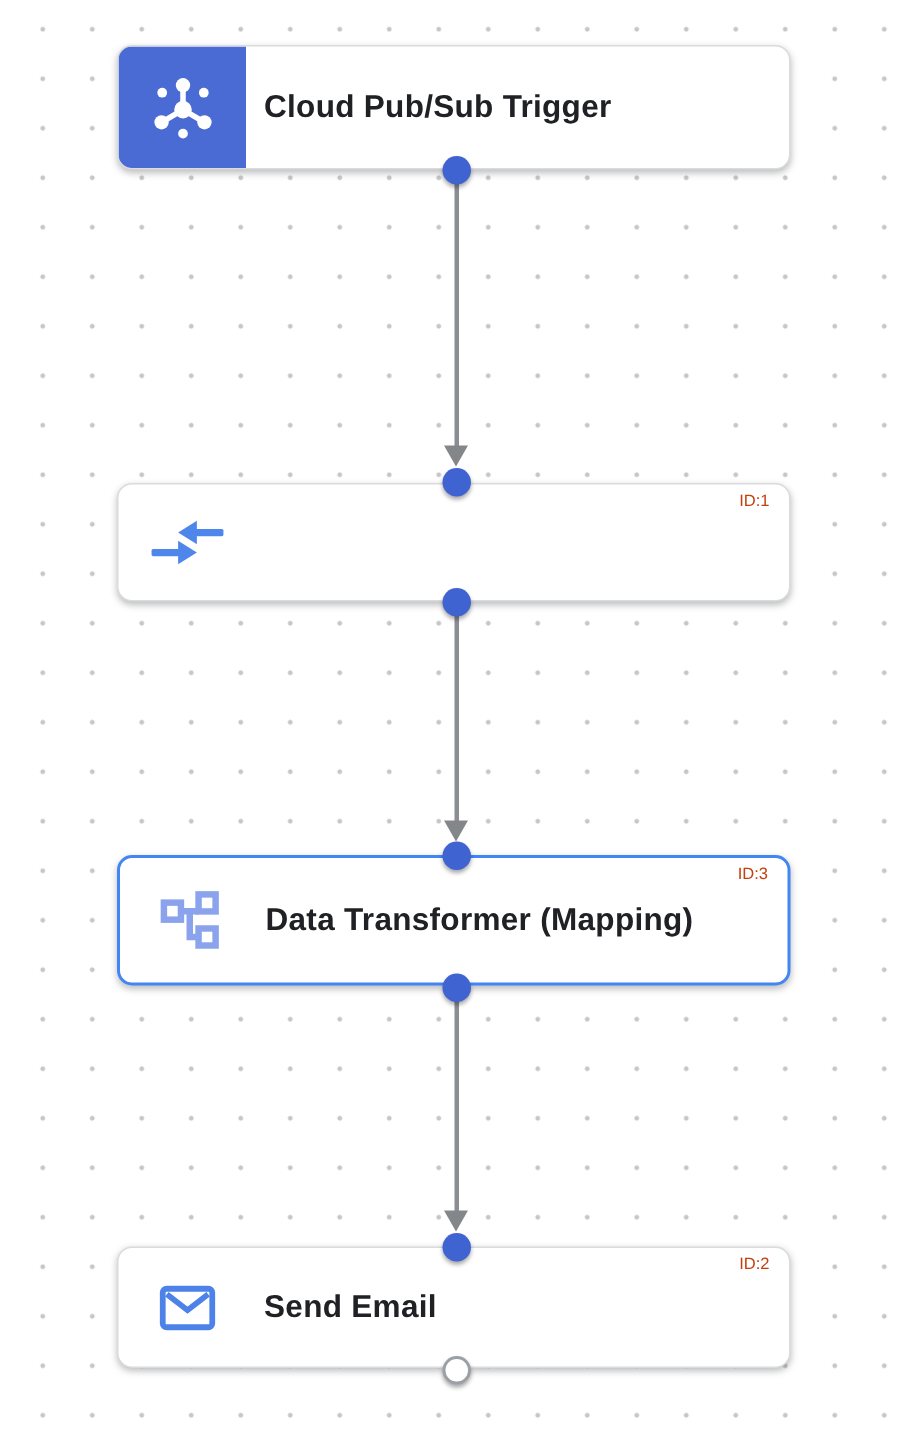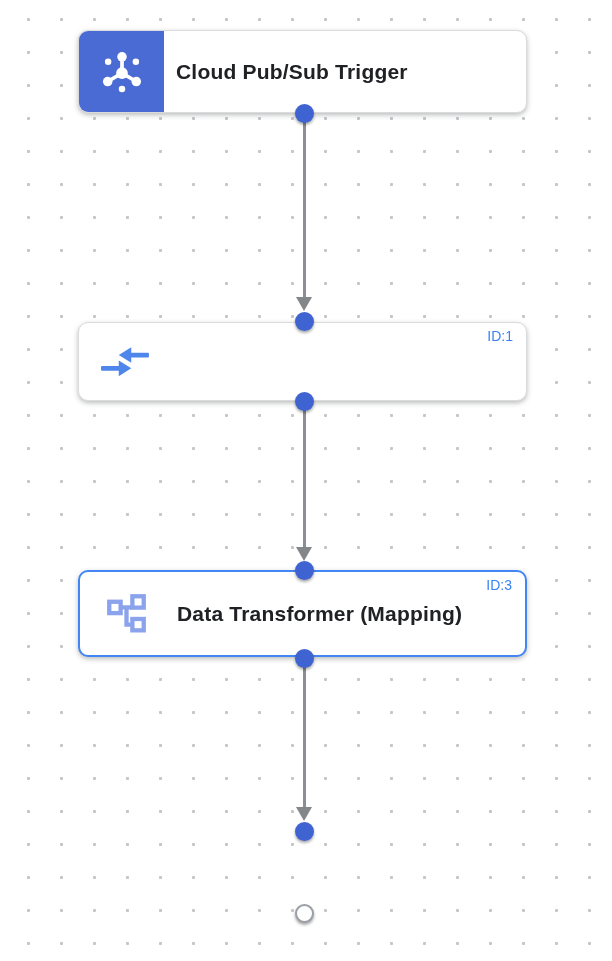--- a/index.html
+++ b/index.html
@@ -41,21 +41,21 @@
     border:2px solid #4285f4;
     overflow:hidden;
   }
   .node-title {
     position:absolute; left:97px; top:50%; transform:translateY(-50%);
     font-size:21px; font-weight:700; color:#202124; letter-spacing:0.2px;
     white-space:nowrap;
   }
   .node-id {
     position:absolute; top:5px; right:13px;
-    font-size:14px; font-weight:400; color:#3b82f6;
+    font-size:11px; font-weight:400; color:#c2410c;
   }
   .trigger-tile {
     position:absolute; left:0; top:0; bottom:0; width:85px;
     background:#4a6bd3;
     display:flex; align-items:center; justify-content:center;
   }
   .icon-box {
     position:absolute; left:21px; top:50%; transform:translateY(-50%);
     width:50px; height:50px;
     display:flex; align-items:center; justify-content:center;
@@ -138,20 +138,32 @@
           <rect x="15" y="3.2" width="5.8" height="5.8"></rect>
           <rect x="15" y="14.8" width="5.8" height="5.8"></rect>
           <path d="M9 8.9 H15"></path>
           <path d="M12 8.9 V17.7 H15"></path>
         </g>
       </svg>
     </div>
     <div class="node-title">Data Transformer (Mapping)</div>
   </div>
 
+  <div class="node" style="top:831px; height:81px;">
+    <span class="node-id">ID:2</span>
+    <div class="icon-box">
+      <svg width="44" height="44" viewBox="0 0 24 24">
+        <g fill="none" stroke="#4d82e8" stroke-width="2.1">
+          <rect x="3" y="5" width="18" height="14" rx="1.4"></rect>
+          <path d="M4.5 7 L12 12.8 L19.5 7"></path>
+        </g>
+      </svg>
+    </div>
+    <div class="node-title">Send Email</div>
+  </div>
 
   <div class="port" style="top:103.5px;"></div>
   <div class="port" style="top:311.5px;"></div>
   <div class="port" style="top:391.5px;"></div>
   <div class="port" style="top:560.5px;"></div>
   <div class="port" style="top:648.5px;"></div>
   <div class="port" style="top:821.5px;"></div>
   <div class="port open" style="top:903.5px;"></div>
 
 </div>

